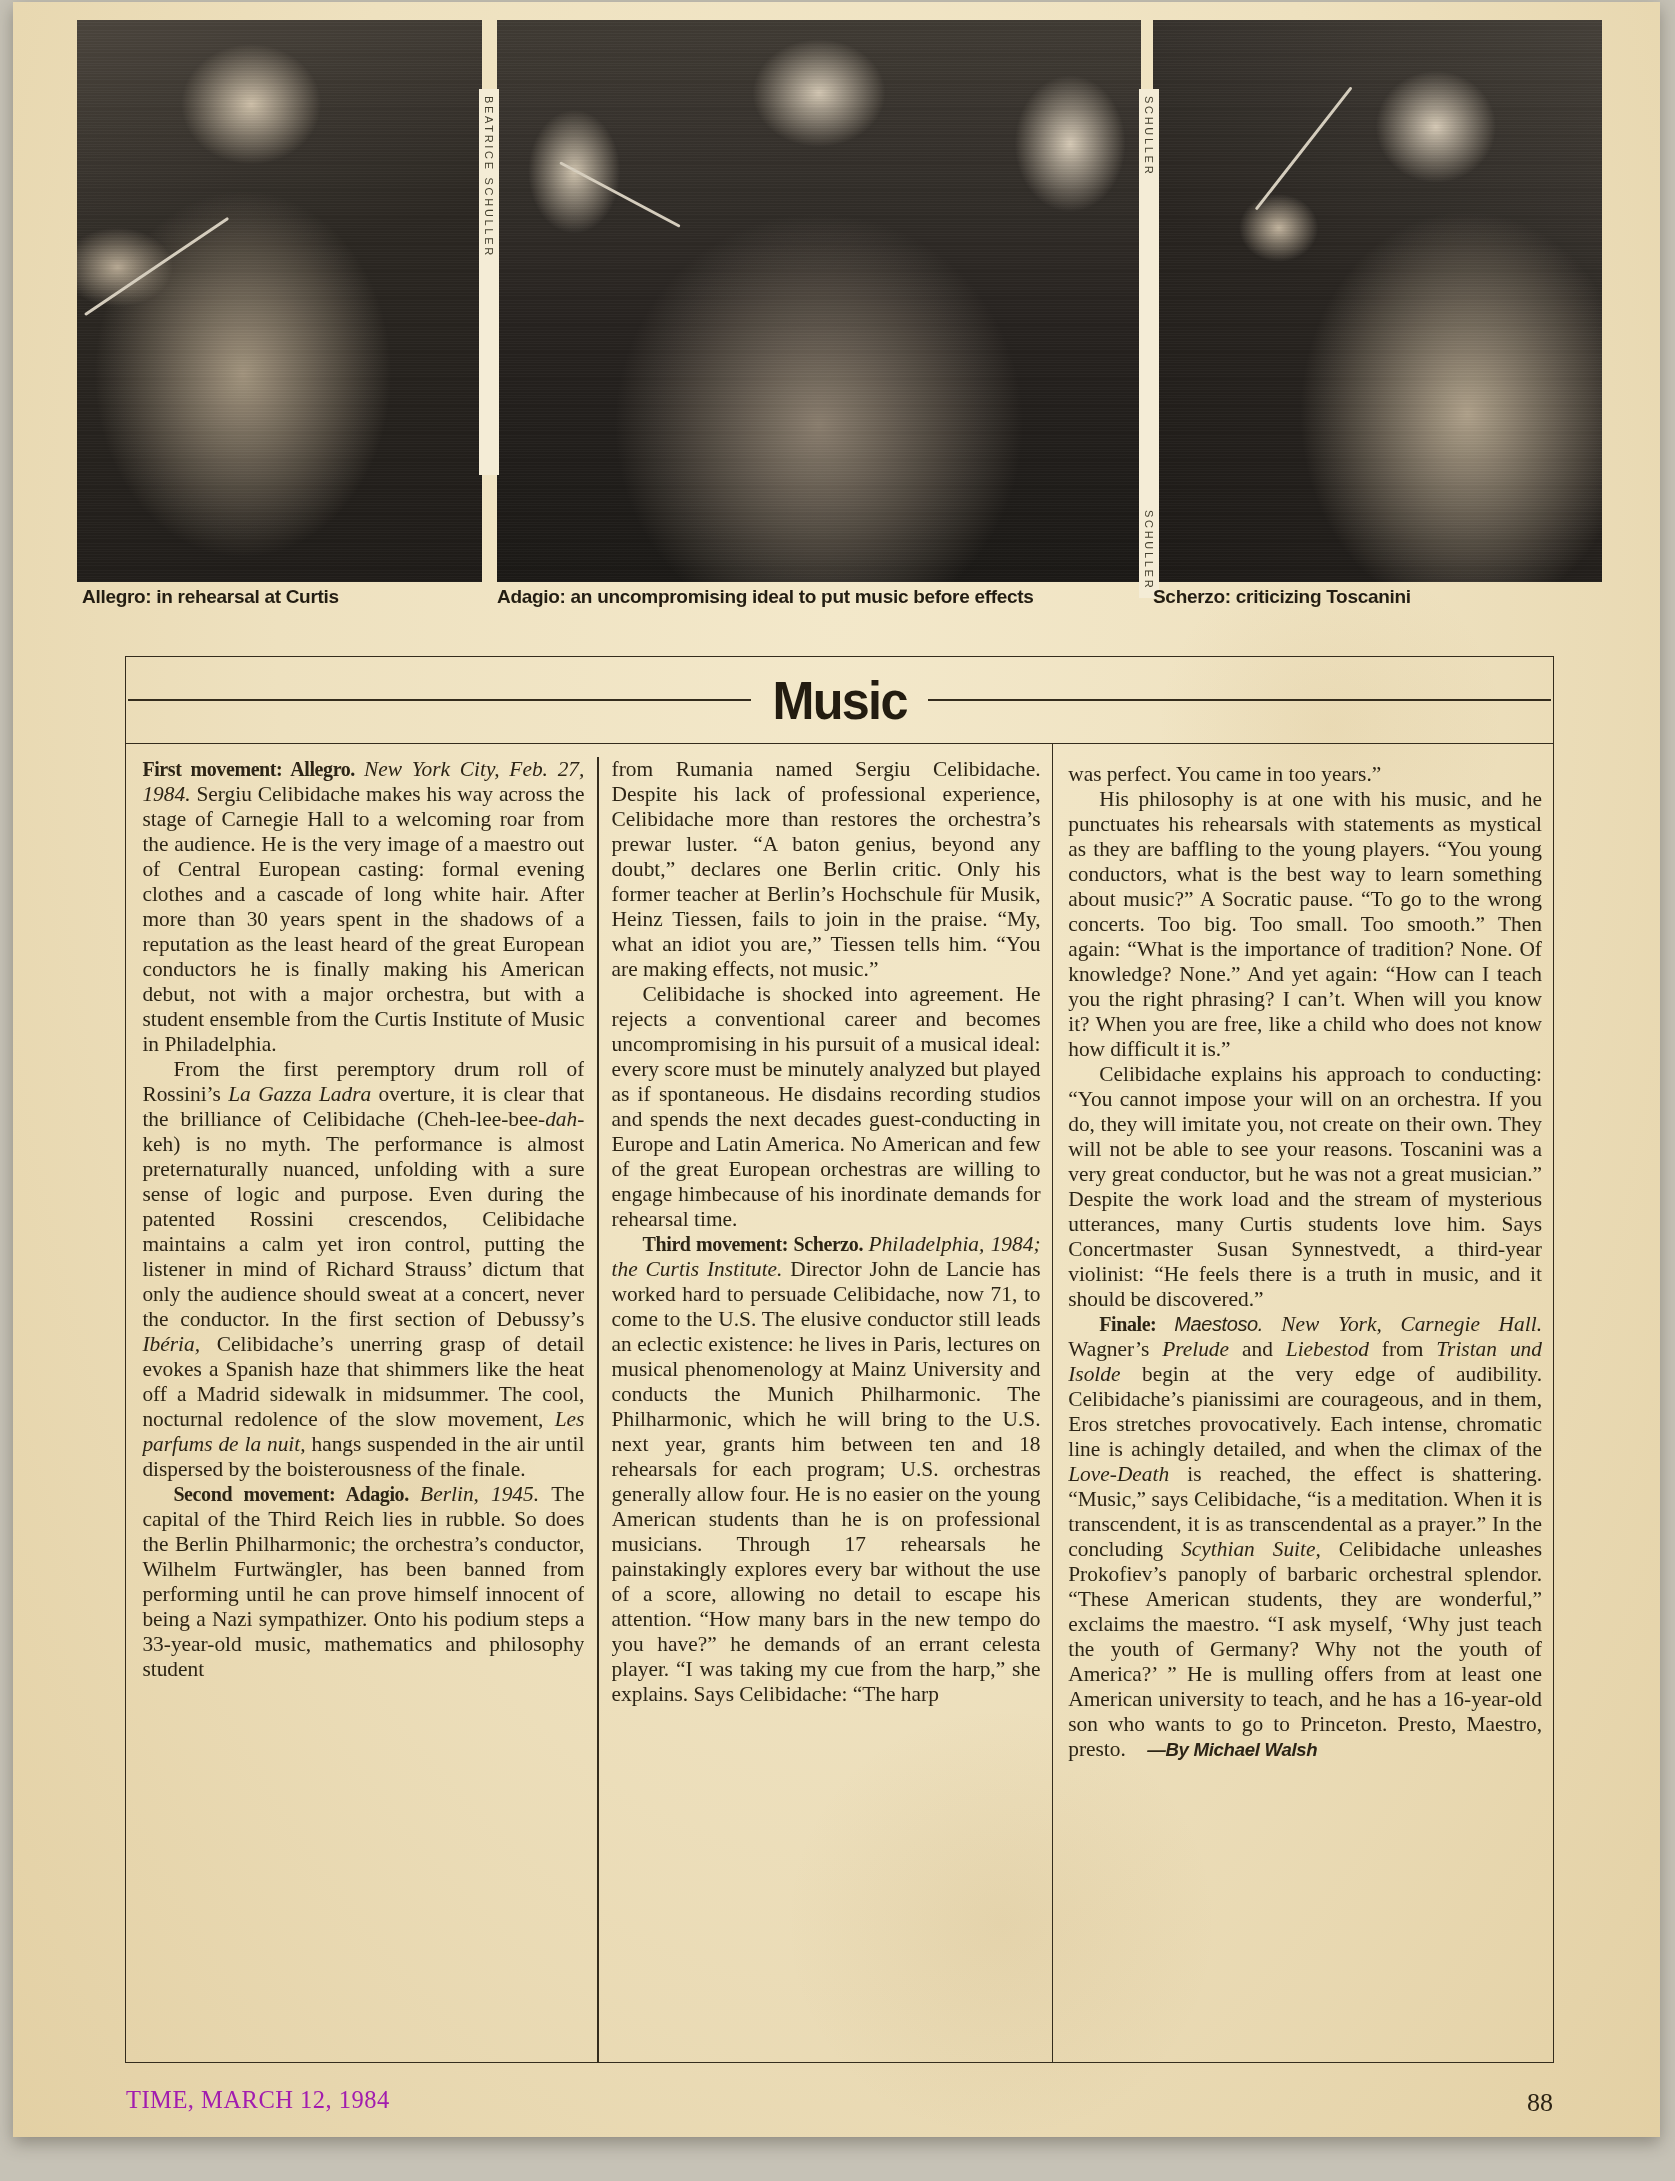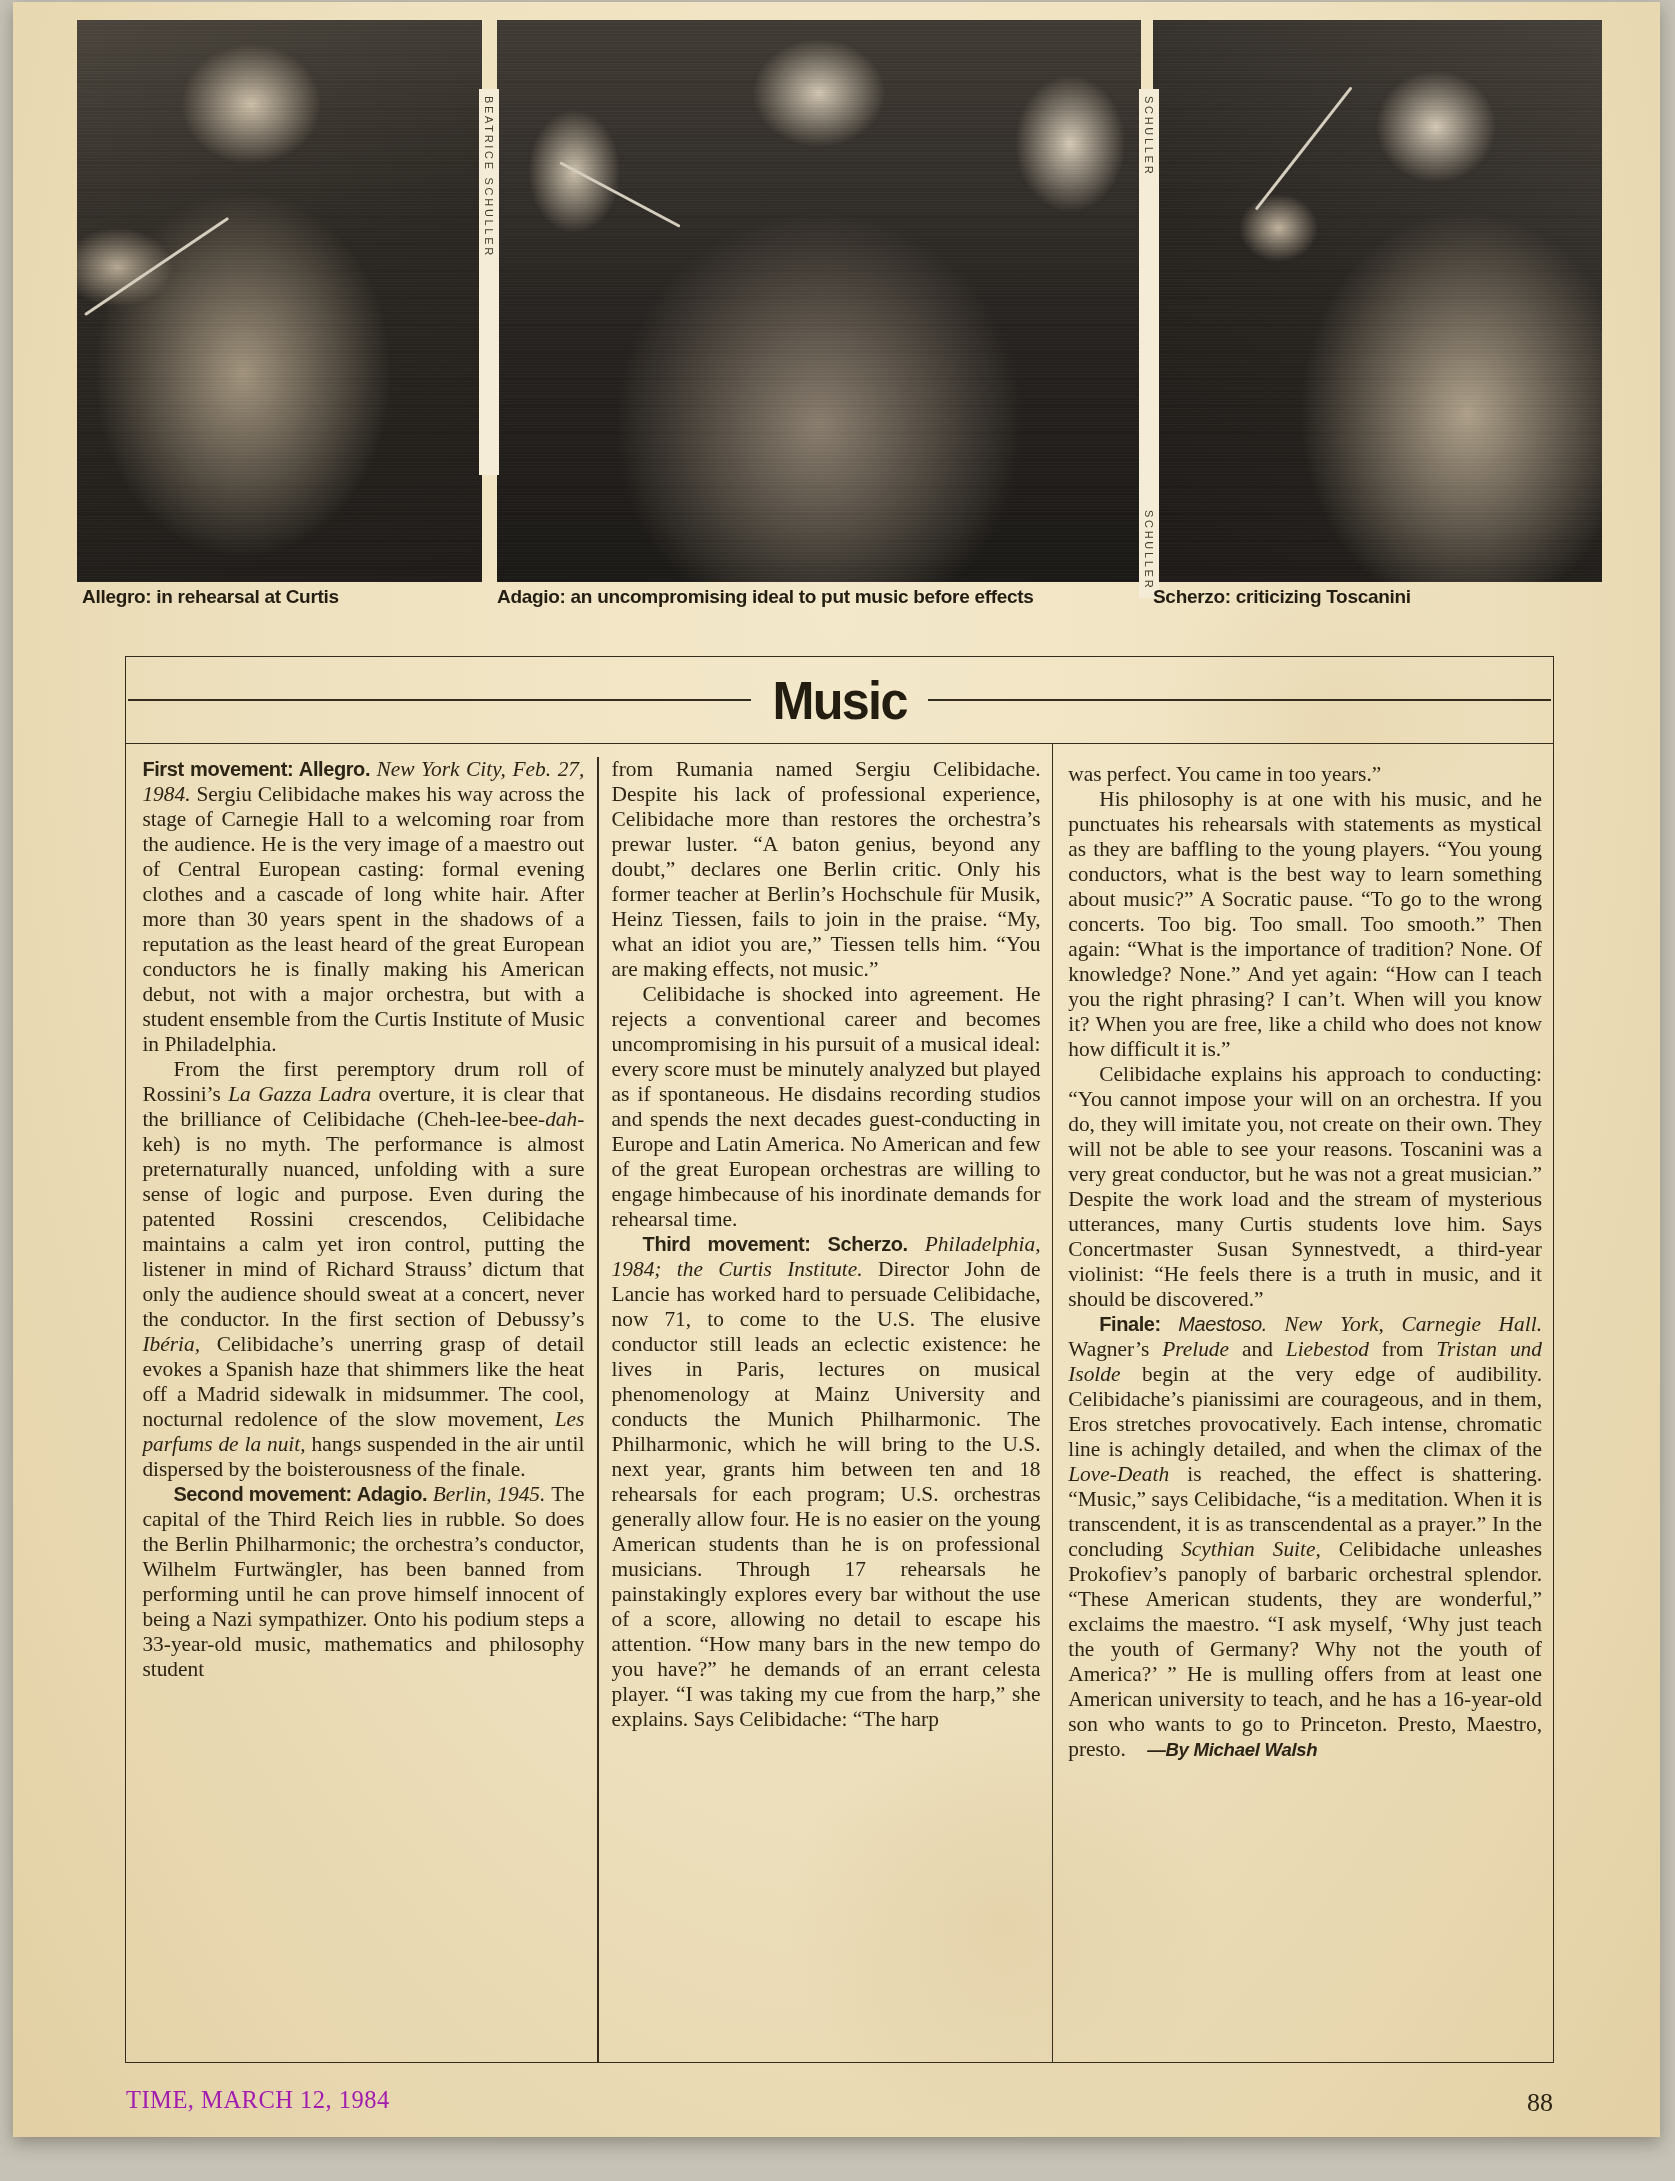--- a/index.html
+++ b/index.html
@@ -114,21 +114,21 @@
     padding:18px 11px 0 15.5px; overflow:hidden;
   }
   .para {
     font-family:"Liberation Serif", serif;
     font-size:21.4px; line-height:25px;
     text-align:justify; color:#2c2415; hyphens:auto;
   }
   .para.ind { text-indent:31px; }
   .run-r { }
   .run-i { font-style:italic; }
-  .run-b { font-family:Liberation Sans, sans-serif; font-weight:700; font-size:20px; letter-spacing:-0.4px; }
+  .run-b { font-family:Liberation Serif, serif; font-weight:700; font-size:20px; letter-spacing:-0.4px; }
   .run-bi { font-family:"Liberation Sans", sans-serif; font-weight:400; font-style:italic; font-size:20px; letter-spacing:-0.4px; }
   .run-by { font-family:"Liberation Sans", sans-serif; font-weight:700; font-style:italic; font-size:18.6px; letter-spacing:-0.3px;margin-left:16px; }
 
   
   .footer-left {
     position:absolute; left:126px; top:2086px;
     font-size:24.5px; color:#a21caf; letter-spacing:0.5px;
   }
   .footer-page {
     position:absolute; left:1491px; top:2088px; width:62px;

